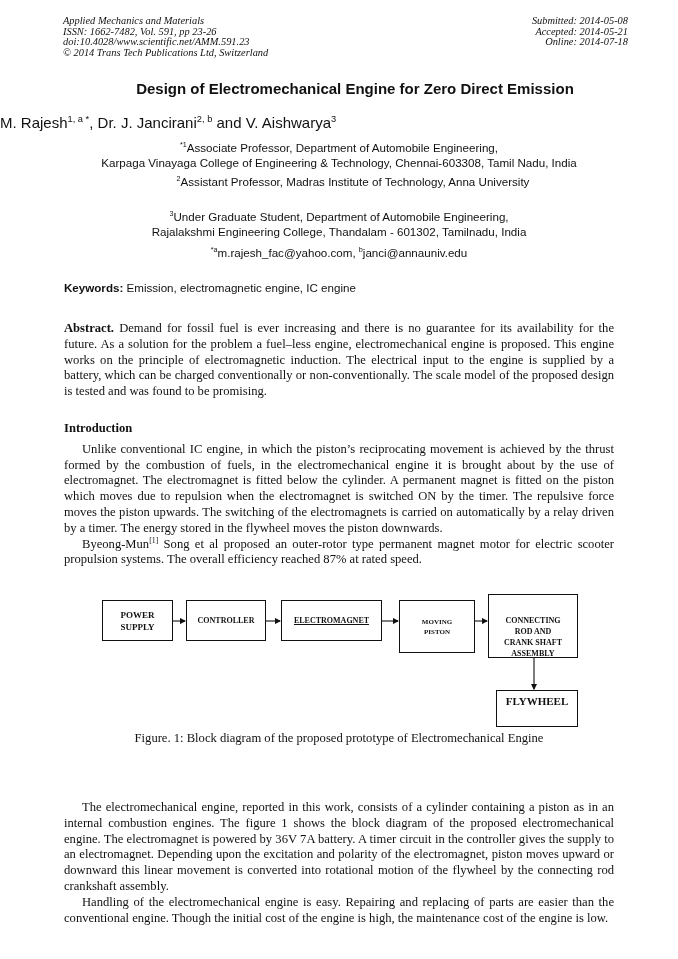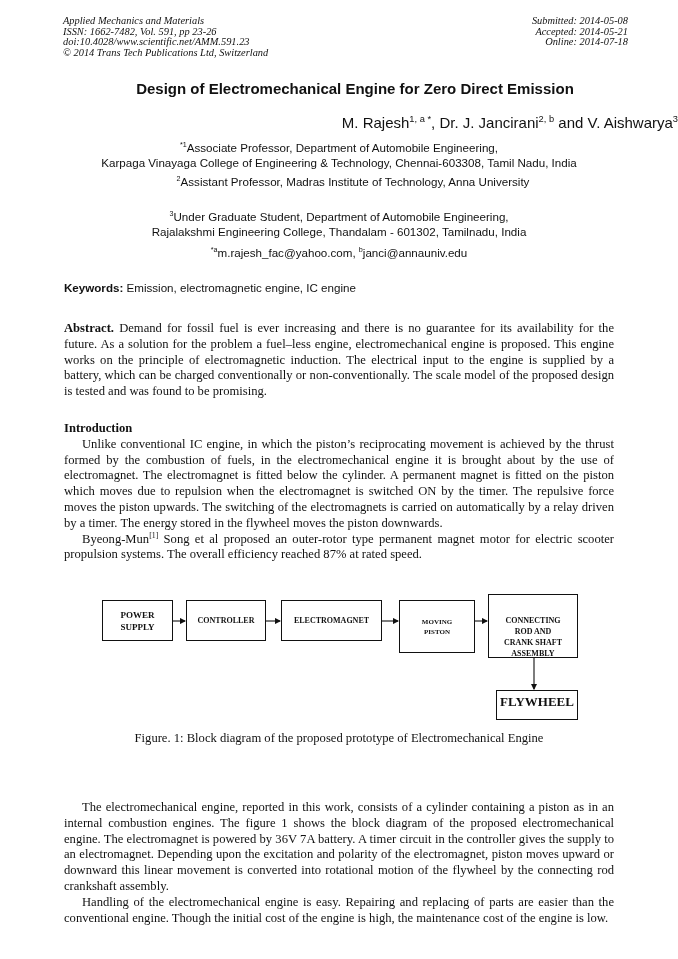--- a/index.html
+++ b/index.html
@@ -2,21 +2,21 @@
 <html><head>
 <meta charset="utf-8">
 <style>
   html, body { margin:0; padding:0; background:#fff; }
   body { width:678px; height:959px; position:relative; overflow:hidden; color:#111; }
   .abs { position:absolute; }
   .meta { font-family:"Liberation Serif", serif; font-style:italic; font-size:10.4px; line-height:10.5px; }
   .meta-left { left:63px; top:16px; }
   .meta-right { right:50px; top:16px; text-align:right; }
   .title { left:0; width:678px; top:80px; text-align:center; font-family:"Liberation Sans", sans-serif; font-weight:bold; font-size:15px;margin-left:16px; }
-  .authors { left:0; width:678px; top:114px; text-align:right; font-family:"Liberation Sans", sans-serif; font-size:15px; }
+  .authors { left:0; width:678px; top:114px; text-align:left; font-family:"Liberation Sans", sans-serif; font-size:15px; }
   .aff { left:0; width:678px; text-align:center; font-family:"Liberation Sans", sans-serif; font-size:11.6px; line-height:15px; }
   sup { font-size:0.62em; line-height:0; vertical-align:super; }
   .kw { left:64px; top:281px; font-family:"Liberation Sans", sans-serif; font-size:11.6px; }
   .body { left:64px; width:550px; font-family:"Liberation Serif", serif; font-size:12.6px; line-height:15.8px; text-align:justify; }
   .body p { margin:0; }
   .indent { text-indent:18px; }
   .h { font-weight:bold; }
   .diagram { left:0; top:0; width:678px; height:959px; pointer-events:none; }
   .box { position:absolute; border:1.6px solid #111; box-sizing:border-box; display:flex; align-items:center; justify-content:center; text-align:center; font-family:"Liberation Serif", serif; font-weight:bold; font-size:8px; line-height:11px; background:#fff; pointer-events:auto; }
   .caption { left:0; width:678px; top:731px; text-align:center; font-family:"Liberation Serif", serif; font-size:12.6px; }
@@ -59,21 +59,21 @@
 
 <div class="abs kw">
   <b>Keywords:</b><span> Emission, electromagnetic engine, IC engine</span>
 </div>
 
 <div class="abs body" style="top:321px;">
   <p><b>Abstract.</b><span> Demand for fossil fuel is ever increasing and there is no guarantee for its availability for the future. As a solution for the problem a fuel–less engine, electromechanical engine is proposed. This engine works on the principle of electromagnetic induction. The electrical input to the engine is supplied by a battery, which can be charged conventionally or non-conventionally. The scale model of the proposed design is tested and was found to be promising.</span></p>
 </div>
 
 <div class="abs body" style="top:421px;">
-  <p class="h" style="">Introduction</p>
+  <p class="h" style="margin-bottom:5px;">Introduction</p>
   <p class="indent">Unlike conventional IC engine, in which the piston’s reciprocating movement is achieved by the thrust formed by the combustion of fuels, in the electromechanical engine it is brought about by the use of electromagnet. The electromagnet is fitted below the cylinder. A permanent magnet is fitted on the piston which moves due to repulsion when the electromagnet is switched ON by the timer. The repulsive force moves the piston upwards. The switching of the electromagnets is carried on automatically by a relay driven by a timer. The energy stored in the flywheel moves the piston downwards.</p>
   <p class="indent"><span>Byeong-Mun</span><sup>[1]</sup><span> Song et al proposed an outer-rotor type permanent magnet motor for electric scooter propulsion systems. The overall efficiency reached 87% at rated speed.</span></p>
 </div>
 
 <div>
   <svg class="abs diagram" width="678" height="959">
     <defs>
       <marker id="ah" markerWidth="6" markerHeight="6" refX="5" refY="3" orient="auto">
         <path d="M0,0 L6,3 L0,6 Z" fill="#111"></path>
       </marker>
@@ -86,38 +86,38 @@
   </svg>
   <div class="box" style="left:102px;top:600px;width:71px;height:41px;font-size:9px;line-height:12px;">
     <div>
         <div>POWER</div>
         <div>SUPPLY</div>
       </div>
   </div>
   <div class="box" style="left:186px;top:600px;width:80px;height:41px;">
     <div>CONTROLLER</div>
   </div>
-  <div class="box" style="left:281px;top:600px;width:101px;height:41px;">
+  <div class="box" style="left:281px;top:600px;width:101px;height:41px;text-decoration:underline;">
     <div>ELECTROMAGNET</div>
   </div>
   <div class="box" style="left:399px;top:600px;width:76px;height:53px;font-size:7px;line-height:10px;">
     <div>
         <div>MOVING</div>
         <div>PISTON</div>
       </div>
   </div>
   <div class="box" style="left:488px;top:594px;width:90px;height:64px;align-items:flex-start;padding-top:20px;">
     <div>
       <div>CONNECTING</div>
       <div>ROD AND</div>
       <div>CRANK SHAFT</div>
       <div>ASSEMBLY</div>
     </div>
   </div>
-  <div class="box" style="left:496px;top:690px;width:82px;height:30px;align-items:flex-start;padding-top:5px;font-size:13px;">
+  <div class="box" style="left:496px;top:690px;width:82px;height:37px;align-items:flex-start;padding-top:5px;font-size:11px;">
     <div>FLYWHEEL</div>
   </div>
 </div>
 
 <div class="abs caption">Figure. 1: Block diagram of the proposed prototype of Electromechanical Engine</div>
 
 <div class="abs body" style="top:752px;margin-top:48px;">
   <p class="indent">The electromechanical engine, reported in this work, consists of a cylinder containing a piston as in an internal combustion engines. The figure 1 shows the block diagram of the proposed electromechanical engine. The electromagnet is powered by 36V 7A battery. A timer circuit in the controller gives the supply to an electromagnet. Depending upon the excitation and polarity of the electromagnet, piston moves upward or downward this linear movement is converted into rotational motion of the flywheel by the connecting rod crankshaft assembly.</p>
   <p class="indent">Handling of the electromechanical engine is easy. Repairing and replacing of parts are easier than the conventional engine. Though the initial cost of the engine is high, the maintenance cost of the engine is low.</p>
 </div>

